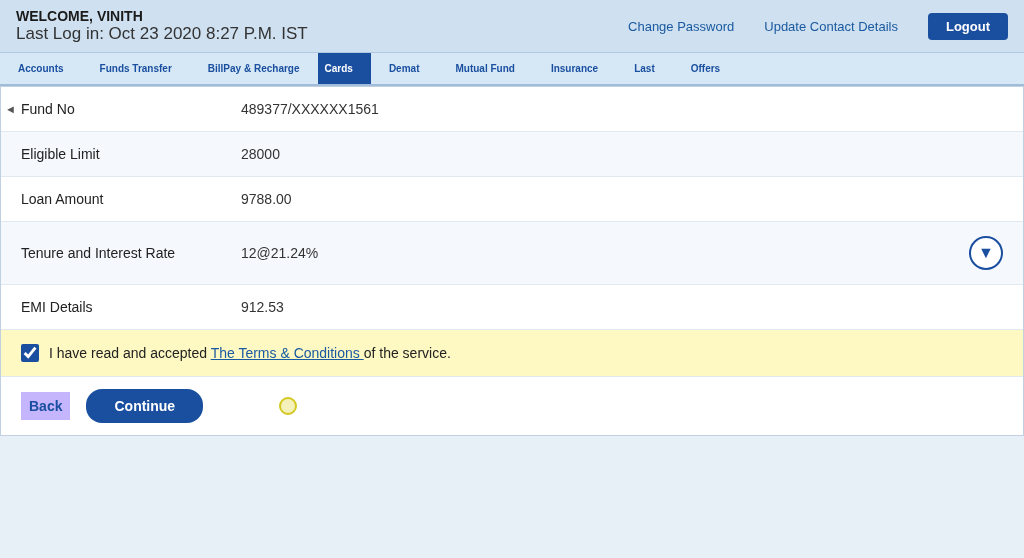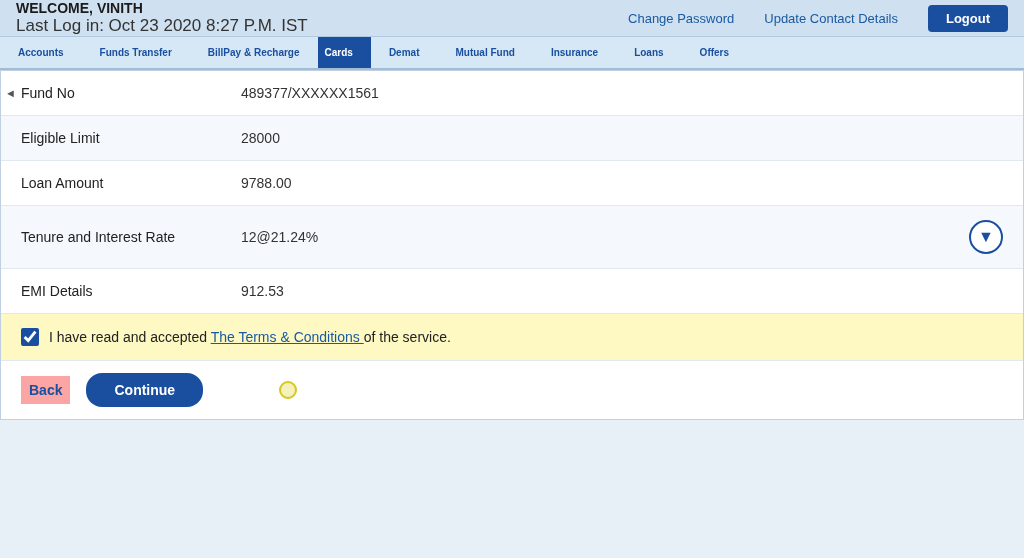--- a/index.html
+++ b/index.html
@@ -8,21 +8,21 @@
       background: #e8f0f7;
       width: 1024px;
       height: 558px;
       overflow: hidden;
       font-size: 14px;
     }
 
     
     .header {
       background: #cfe0f0;
-      padding: 0 16px;
+      padding: 8px 16px;
       display: flex;
       justify-content: space-between;
       align-items: center;
       border-bottom: 1px solid #b0c8e0;
     }
     .header-left .welcome-text {
       font-weight: bold;
       font-size: 14px;
       color: #1a1a1a;
     }
@@ -148,21 +148,21 @@
 
     
     .footer-row {
       display: flex;
       align-items: center;
       padding: 12px 20px;
       gap: 16px;
       background: white;
     }
     .back-btn {
-      background: #fca5a5;
+      background: #c4b5fd;
       color: #1a4fa0;
       border: none;
       font-size: 14px;
       font-weight: 600;
       cursor: pointer;
       padding: 6px 8px;
     }
     .continue-btn {
       background: #1a4fa0;
       color: white;
@@ -202,21 +202,21 @@
 </div>
 
 <div class="nav-bar">
   <div class="nav-item">Accounts</div>
   <div class="nav-item">Funds Transfer</div>
   <div class="nav-item">BillPay &amp; Recharge</div>
   <div class="nav-item active">Cards</div>
   <div class="nav-item">Demat</div>
   <div class="nav-item">Mutual Fund</div>
   <div class="nav-item">Insurance</div>
-  <div class="nav-item">Loans</div>
+  <div class="nav-item">Last</div>
   <div class="nav-item">Offers</div>
 </div>
 
 <div class="content">
 
   <div class="detail-row" style="position:relative;">
     <span style="position:absolute;left:4px;top:50%;transform:translateY(-50%);color:#555;font-size:11px;">◄</span>
     <div class="detail-label">Fund No</div>
     <div class="detail-value">489377/XXXXXX1561</div>
   </div>

